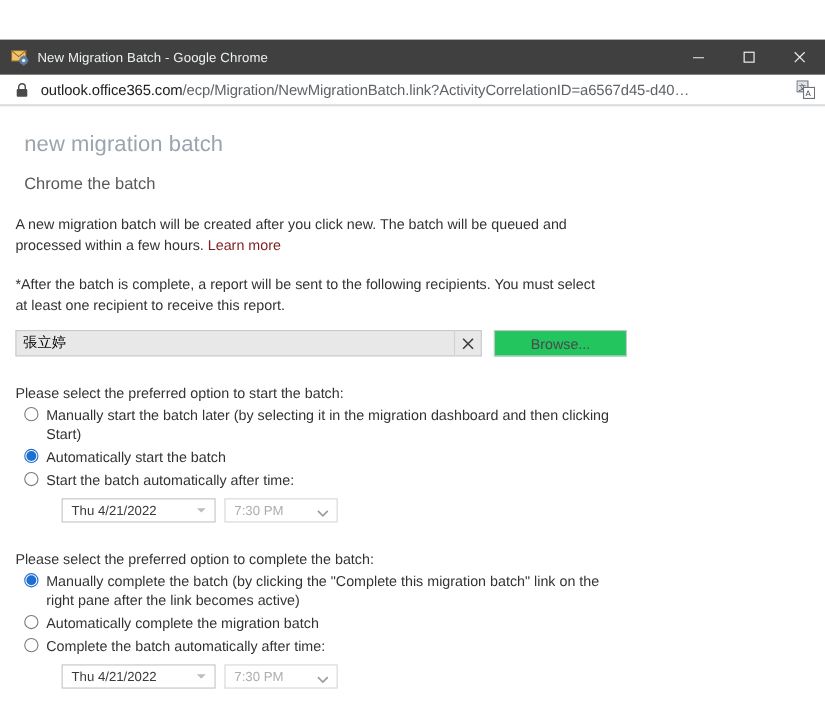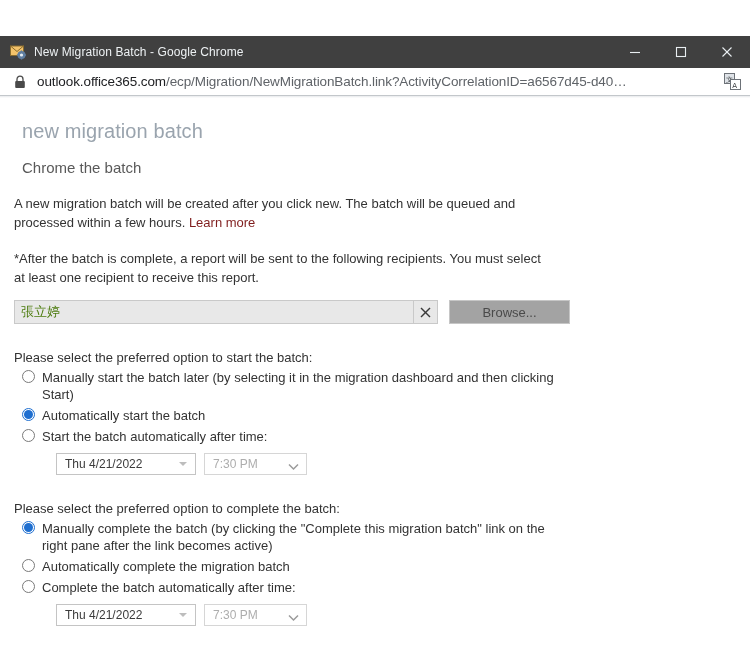--- a/index.html
+++ b/index.html
@@ -108,38 +108,38 @@
     max-width: 540px;
   }
 
   
   .recip-row { display: flex; align-items: stretch; margin-top: 13px; }
   .recip-input {
     width: 400px; height: 24px;
     background: #e8e8e8;
     border: 1px solid #c9c9c9;
     font-size: 13px;
-    color: #4d7c0f;
+    color: #000000;
     padding: 0 6px;
     line-height: 22px;
     font-family: "DejaVu Sans", "Liberation Sans", sans-serif;
     display: flex; align-items: center;
   }
   .recip-clear {
     width: 24px; height: 24px;
     background: #e8e8e8;
     border: 1px solid #c9c9c9;
     border-left: none;
     display: flex; align-items: center; justify-content: center;
     color: #333;
   }
   .browse-btn {
     margin-left: 11px;
     width: 121px; height: 24px;
-    background: #a3a3a3;
+    background: #22c55e;
     border: 1px solid #c6c6c6;
     font-size: 13px;
     color: #4a4a4a;
     display: flex; align-items: center; justify-content: center;
     font-family: "Liberation Sans", sans-serif;
   }
 
   
   .group-label { margin-top: 26px; font-size: 13px; color: #333; }
   .radio-row {

